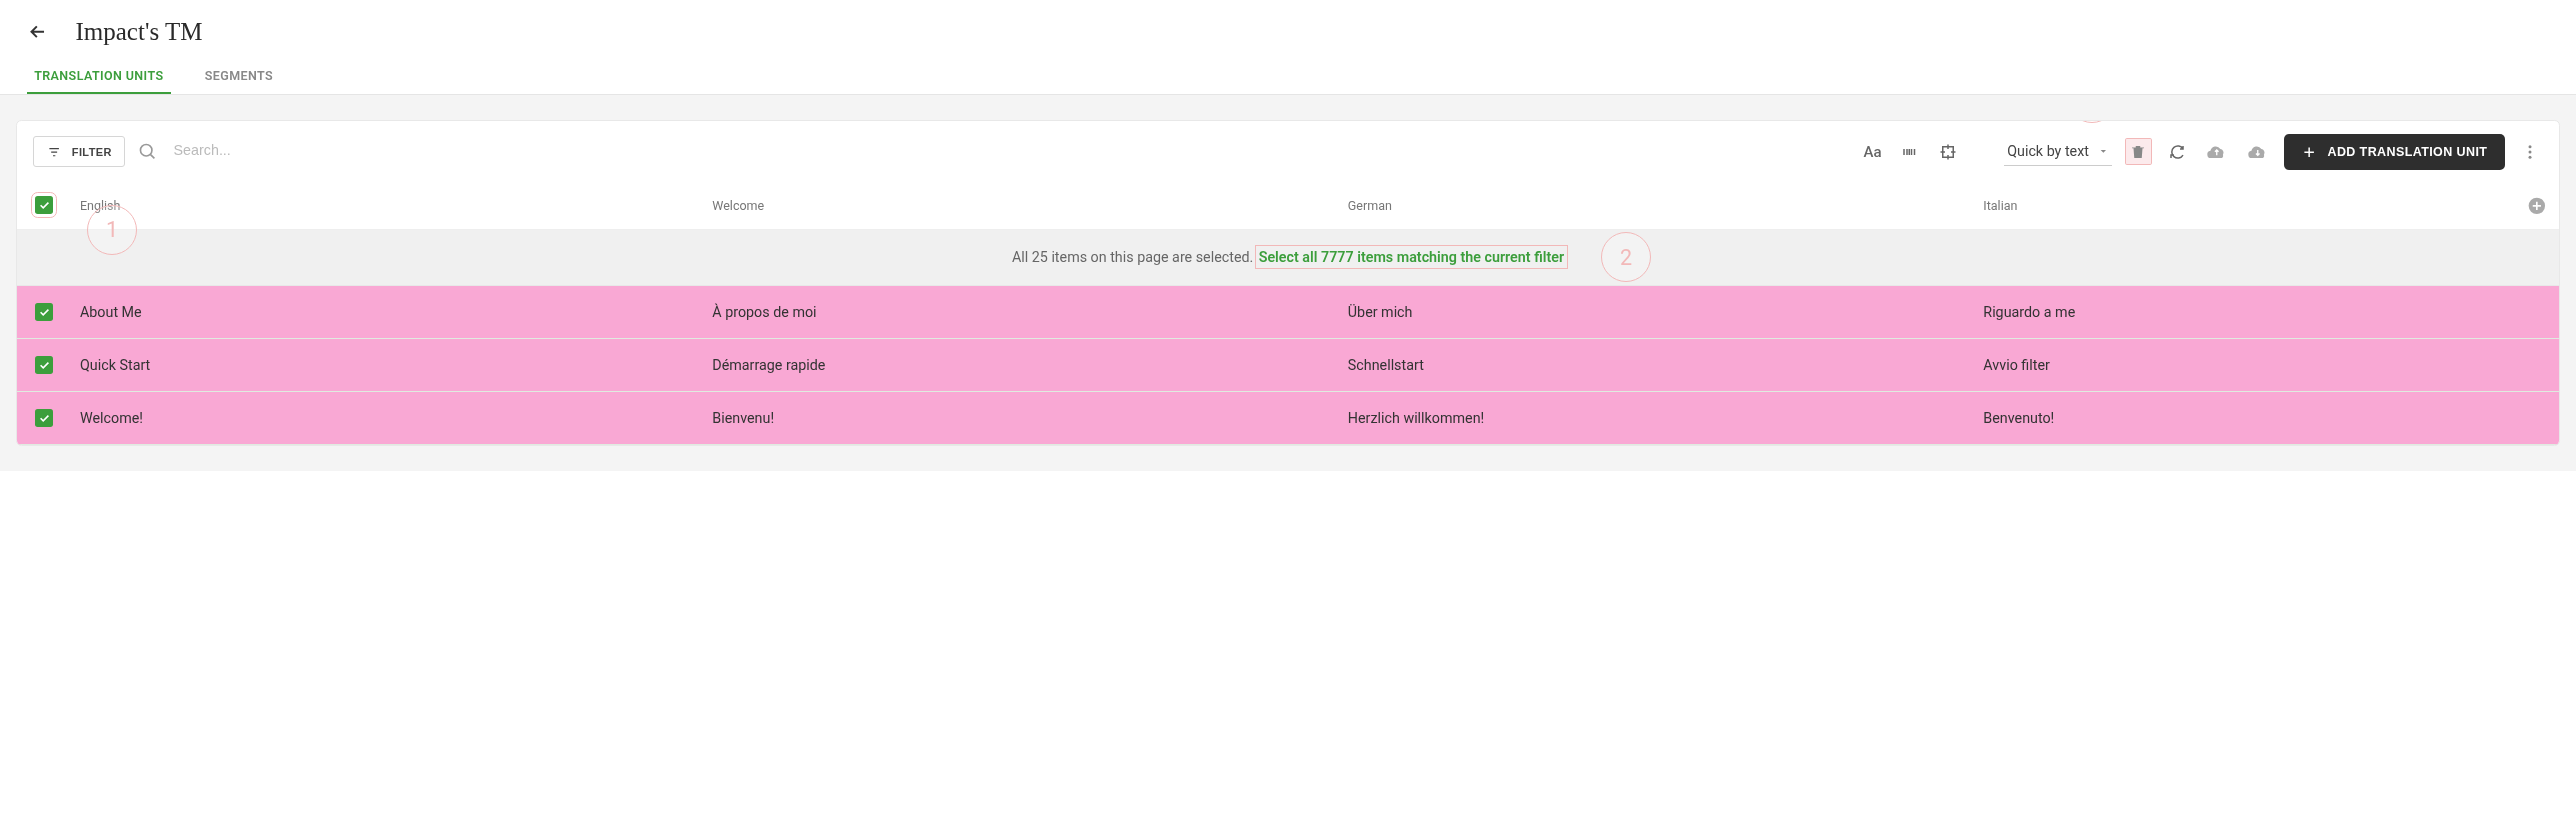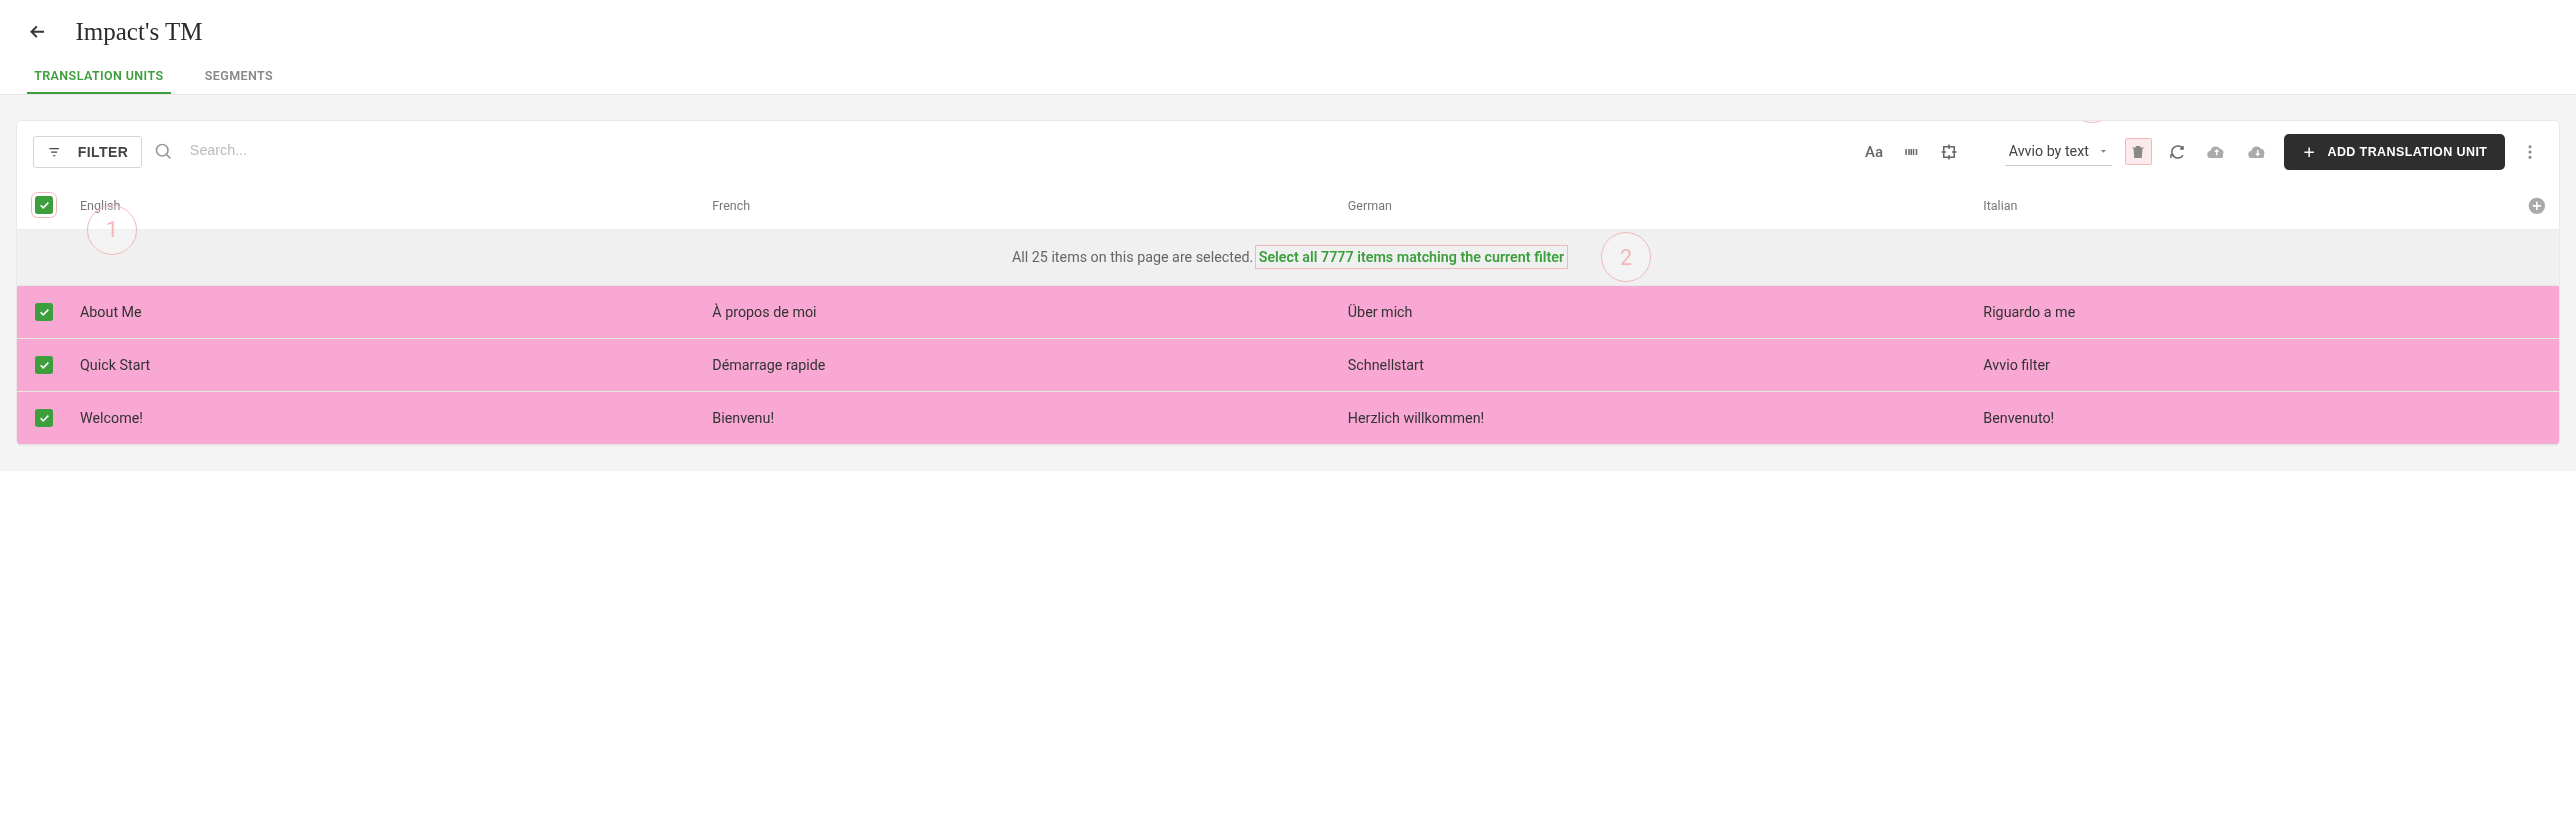--- a/index.html
+++ b/index.html
@@ -10,21 +10,21 @@
 .page-title { font-size: 25px; font-weight: 500; color: #2a2a2a; }
 
 .tabs { display: flex; gap: 27px; padding: 0 27px; border-bottom: 0.9px solid #e5e5e5; }
 .tab { padding: 9px 7.2px; font-size: 12.5px; font-weight: 600; letter-spacing: 0.4px; color: #888; cursor: pointer; border-bottom: 2.7px solid transparent; }
 .tab.active { color: #3c9e3c; border-bottom-color: #3c9e3c; }
 
 .content-wrap { background: #f4f4f4; padding: 25px 16px; }
 .panel { background: #fff; border-radius: 5.4px; border: 0.9px solid #e8e8e8; overflow: hidden; }
 
 .toolbar { display: flex; align-items: center; padding: 12.5px 16px; gap: 12.5px; position: relative; }
-.filter-btn { display: flex; align-items: center; gap: 17px; border: 0.9px solid #d6d6d6; border-radius: 3px; padding: 7.2px 12.5px; font-size: 14px; font-weight: 600; letter-spacing: 0.4px; color: #444; cursor: pointer; background: #fff; }
+.filter-btn { display: flex; align-items: center; gap: 11px; border: 0.9px solid #d6d6d6; border-radius: 3px; padding: 7.2px 12.5px; font-size: 11px; font-weight: 600; letter-spacing: 0.4px; color: #444; cursor: pointer; background: #fff; }
 .search-wrap { display: flex; align-items: flex-start; gap: 16px; color: #999; flex: 1; }
 .search-wrap input { border: none; outline: none; font-size: 14.3px; color: #555; width: 179px; }
 .search-wrap input::placeholder { color: #bbb; }
 .tb-icon { color: #666; cursor: pointer; display: flex; align-items: center; justify-content: center; padding: 3.6px; }
 .tb-icon.cloud { color: #aaa; }
 .sort { display: flex; align-items: center; gap: 9px; border-bottom: 0.9px solid #ccc; padding: 5.4px 3.6px; font-size: 14.3px; color: #444; cursor: pointer; }
 .delete-box { border: 1.8px solid #f2b8b8; background: #fceaec; padding: 3.6px; border-radius: 1.8px; }
 .add-btn { display: flex; align-items: center; gap: 10.7px; background: #2e2e2e; color: #fff; border: none; border-radius: 5px; padding: 10.7px 18px; font-size: 12.5px; font-weight: 600; letter-spacing: 0.4px; cursor: pointer; }
 .more-v { color: #888; cursor: pointer; padding: 3.6px; }
 
@@ -94,21 +94,21 @@
           </svg>
       </div>
       <div class="tb-icon">
         <svg width="18" height="18" viewBox="0 0 24 24" fill="none" stroke="#666" stroke-width="2">
             <rect x="5" y="5" width="14" height="14"></rect>
             <path d="M12 2v6M12 16v6M2 12h6M16 12h6"></path>
           </svg>
       </div>
       <div style="width:18px"></div>
       <div class="sort">
-        <span>Avvio by text</span>
+        <span>Quick by text</span>
         <svg width="10.7" height="10.7" viewBox="0 0 24 24" fill="#888">
             <path d="M6 9l6 6 6-6z"></path>
           </svg>
       </div>
       <div class="delete-box">
         <svg width="18" height="18" viewBox="0 0 24 24" fill="#888">
             <path d="M6 7h12l-1 13H7L6 7zm3-3h6v2H9V4zM4 7h16v-1H4v1z"></path>
           </svg>
       </div>
       <div class="tb-icon">
@@ -147,21 +147,21 @@
     <div class="table">
       <div class="table-head">
         <div class="col-check">
           <div class="checkbox check-hl">
             <svg width="12.5" height="12.5" viewBox="0 0 24 24" fill="none" stroke="#fff" stroke-width="3">
                 <path d="M5 12l5 5L20 7"></path>
               </svg>
           </div>
         </div>
         <div class="col c1">English</div>
-        <div class="col c2">French</div>
+        <div class="col c2">Welcome</div>
         <div class="col c3">German</div>
         <div class="col c4">Italian</div>
         <div class="plus-col">
           <svg width="19.7" height="19.7" viewBox="0 0 24 24" fill="#aaa">
               <circle cx="12" cy="12" r="10"></circle>
               <path d="M12 7v10M7 12h10" stroke="#fff" stroke-width="2"></path>
             </svg>
         </div>
       </div>
 

